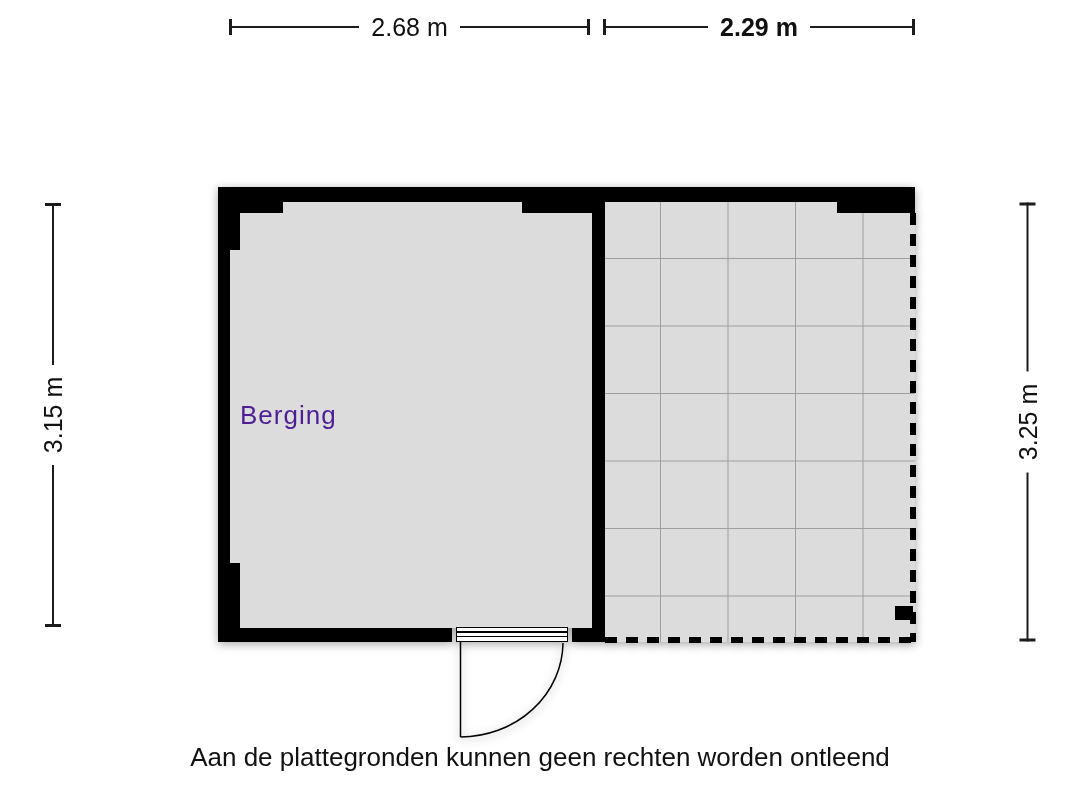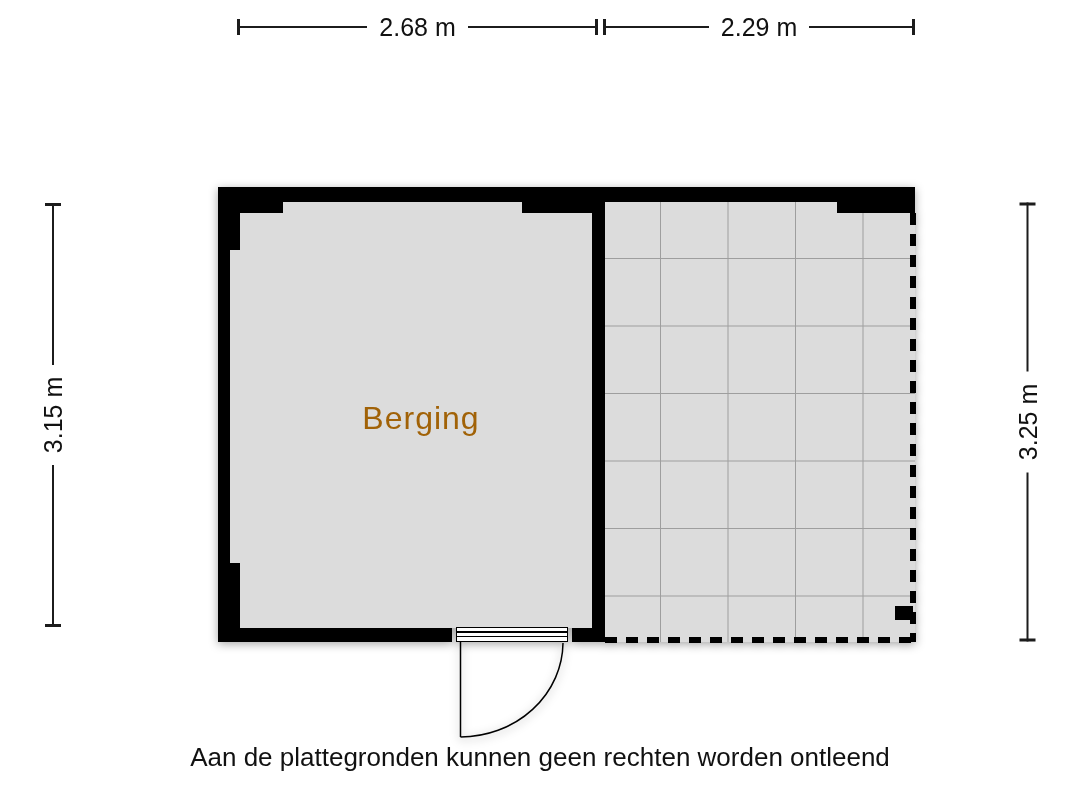--- a/index.html
+++ b/index.html
@@ -50,43 +50,43 @@
       transparent 0, transparent 3px,
       #000 3px, #000 4.5px,
       transparent 4.5px, transparent 7.5px,
       #000 7.5px, #000 9px,
       transparent 9px);
   }
   .swing-svg { position:absolute; left:0; top:0; pointer-events:none; }
 
   
   .room-label {
-    position:absolute; text-align:center;
-    font-size:32px; letter-spacing:1px; color:#a16207; white-space:nowrap;
+    position:absolute; 
+    font-size:26px; letter-spacing:1px; color:#4c1d95; white-space:nowrap;
   }
 
   
   .footer-line {
     position:absolute; left:0; right:0; text-align:center;
     font-size:26px; line-height:30px; color:#111; white-space:nowrap;
   }
 </style>
 </head>
 <body>
 
 <div class="canvas">
 
-  <div class="dim" style="left:229px; top:13px; width:361px;margin-left:8px;">
+  <div class="dim" style="left:229px; top:13px; width:361px;">
     <span class="dim-line"></span>
     <span class="dim-tick tick-start"></span>
     <span class="dim-tick tick-end"></span>
     <span class="dim-label">2.68 m</span>
   </div>
 
-  <div class="dim" style="left:603px; top:13px; width:312px;">
+  <div class="dim" style="left:603px; top:13px; width:312px;font-weight:bold;">
     <span class="dim-line"></span>
     <span class="dim-tick tick-start"></span>
     <span class="dim-tick tick-end"></span>
     <span class="dim-label">2.29 m</span>
   </div>
 
   <div class="dim dim-v" style="left:-159px; top:401px; width:424px;">
     <span class="dim-line"></span>
     <span class="dim-tick tick-start"></span>
     <span class="dim-tick tick-end"></span>

